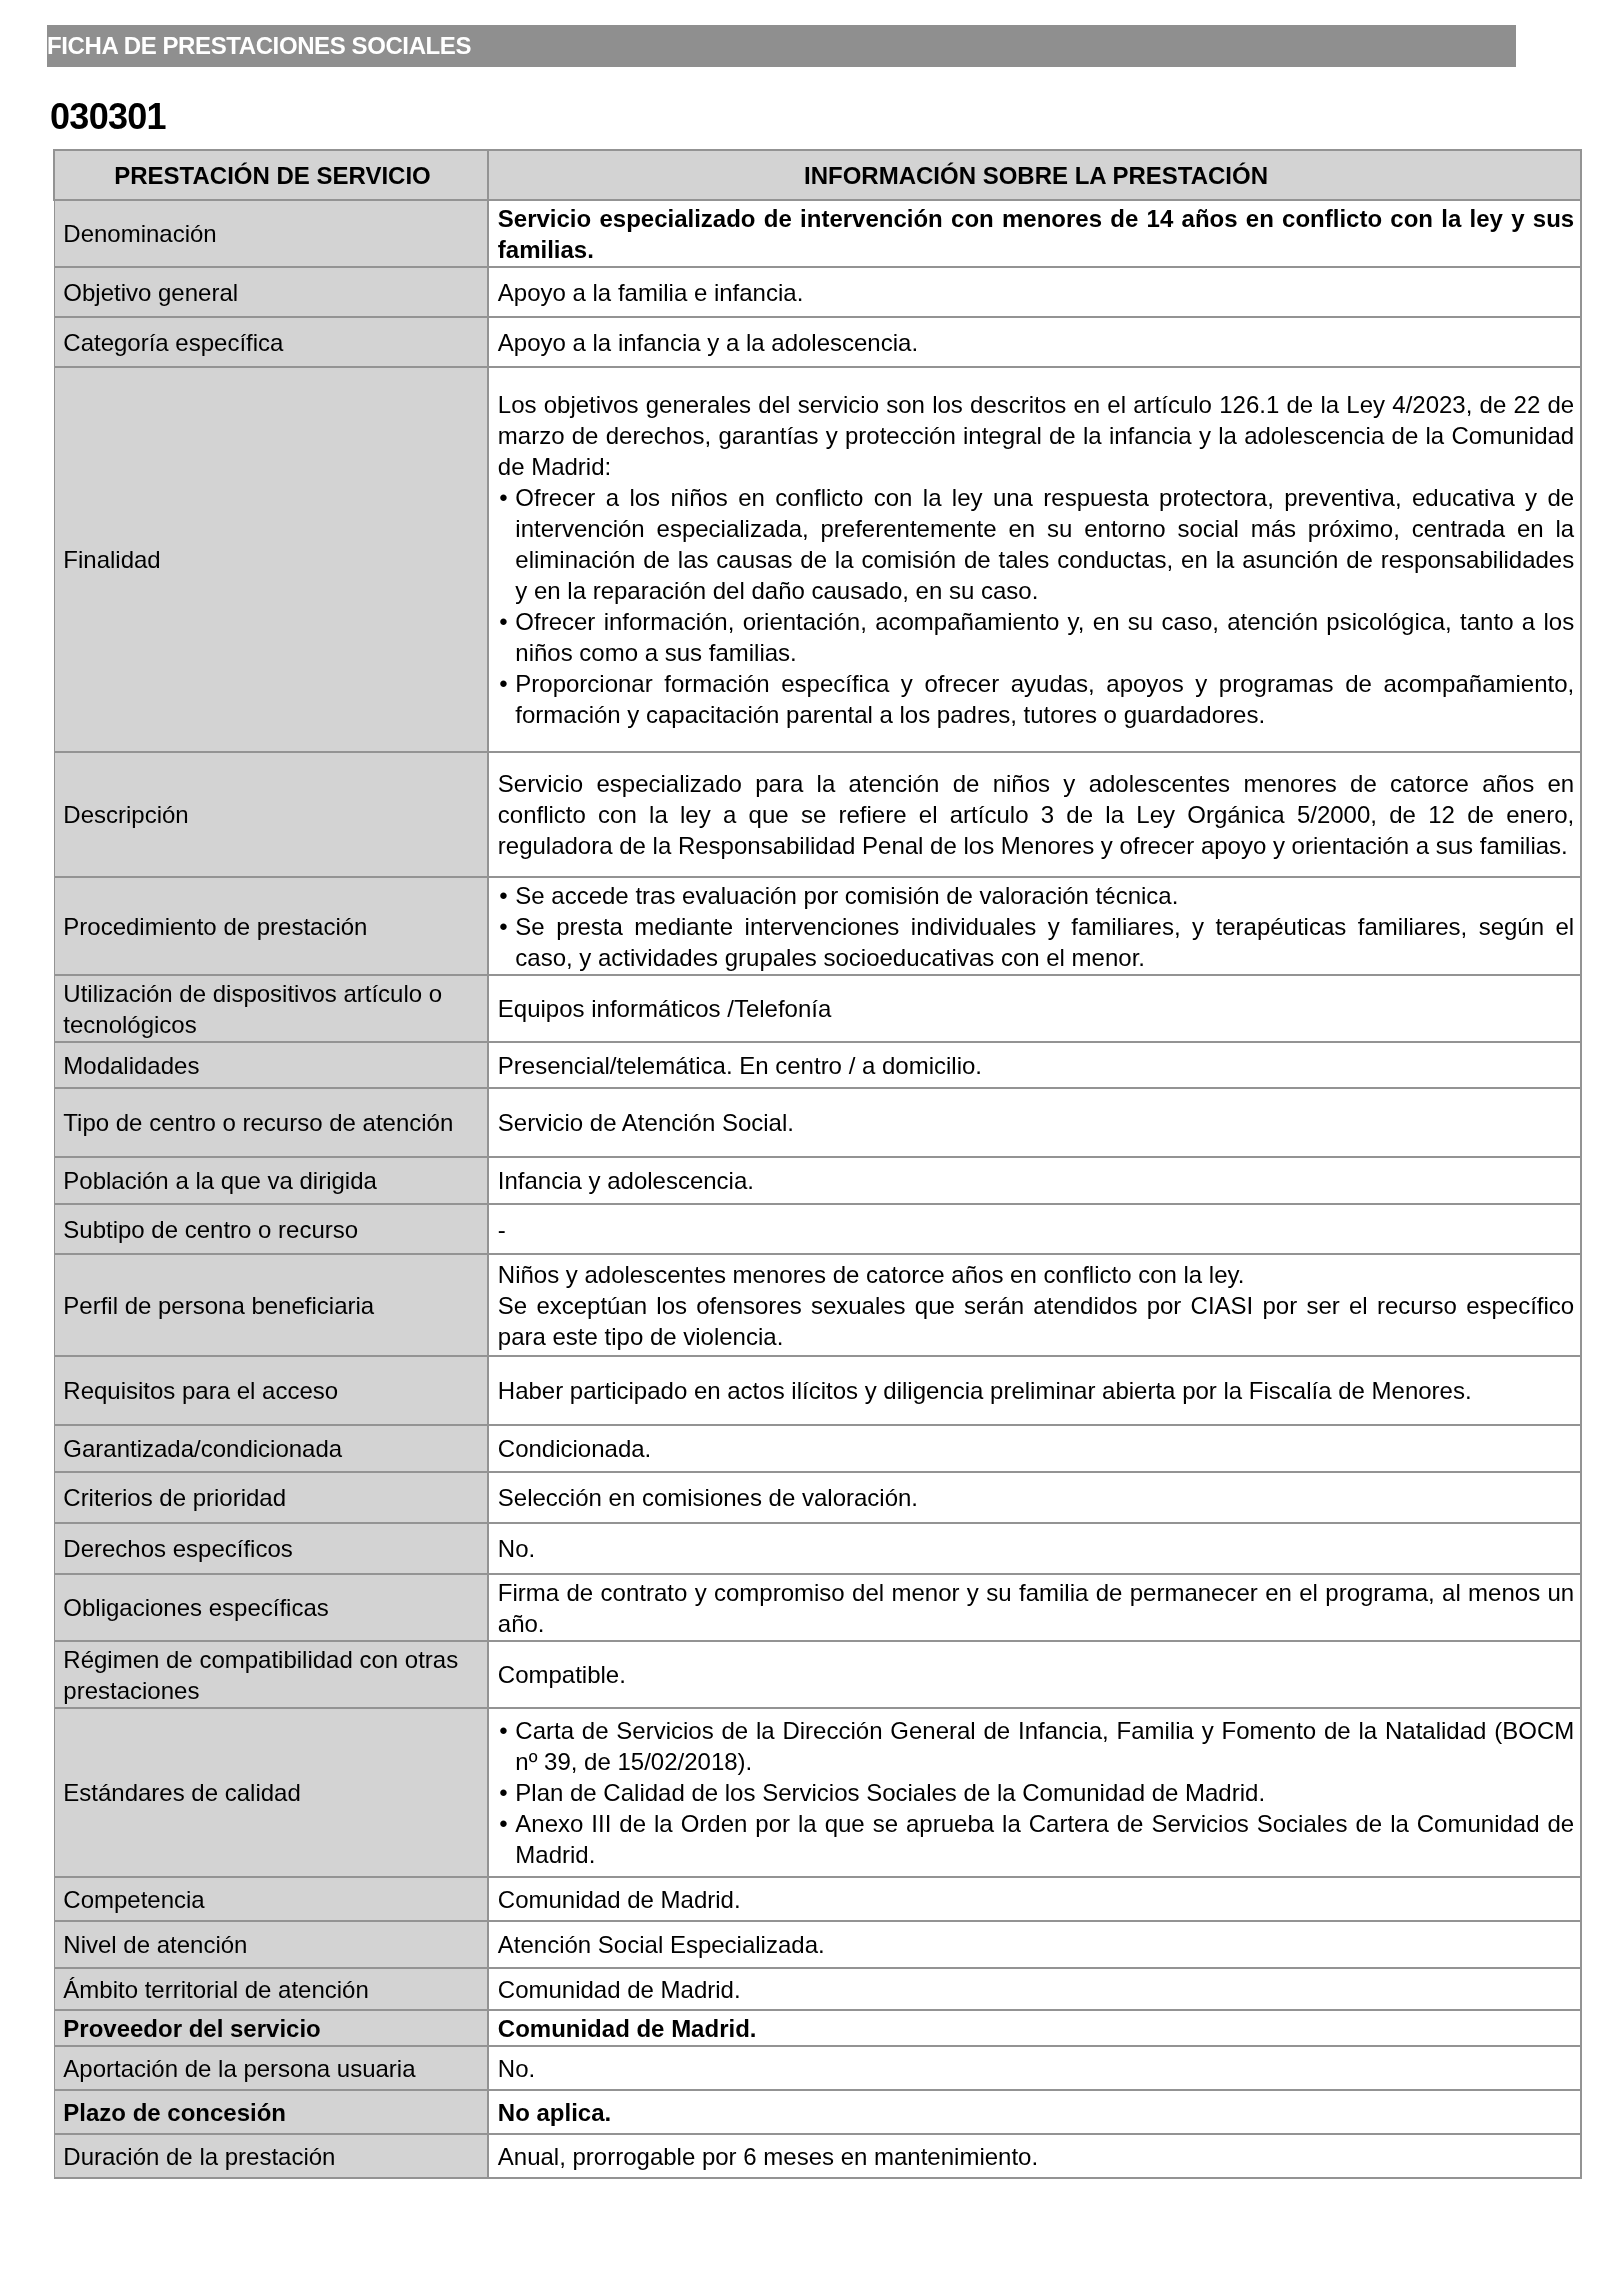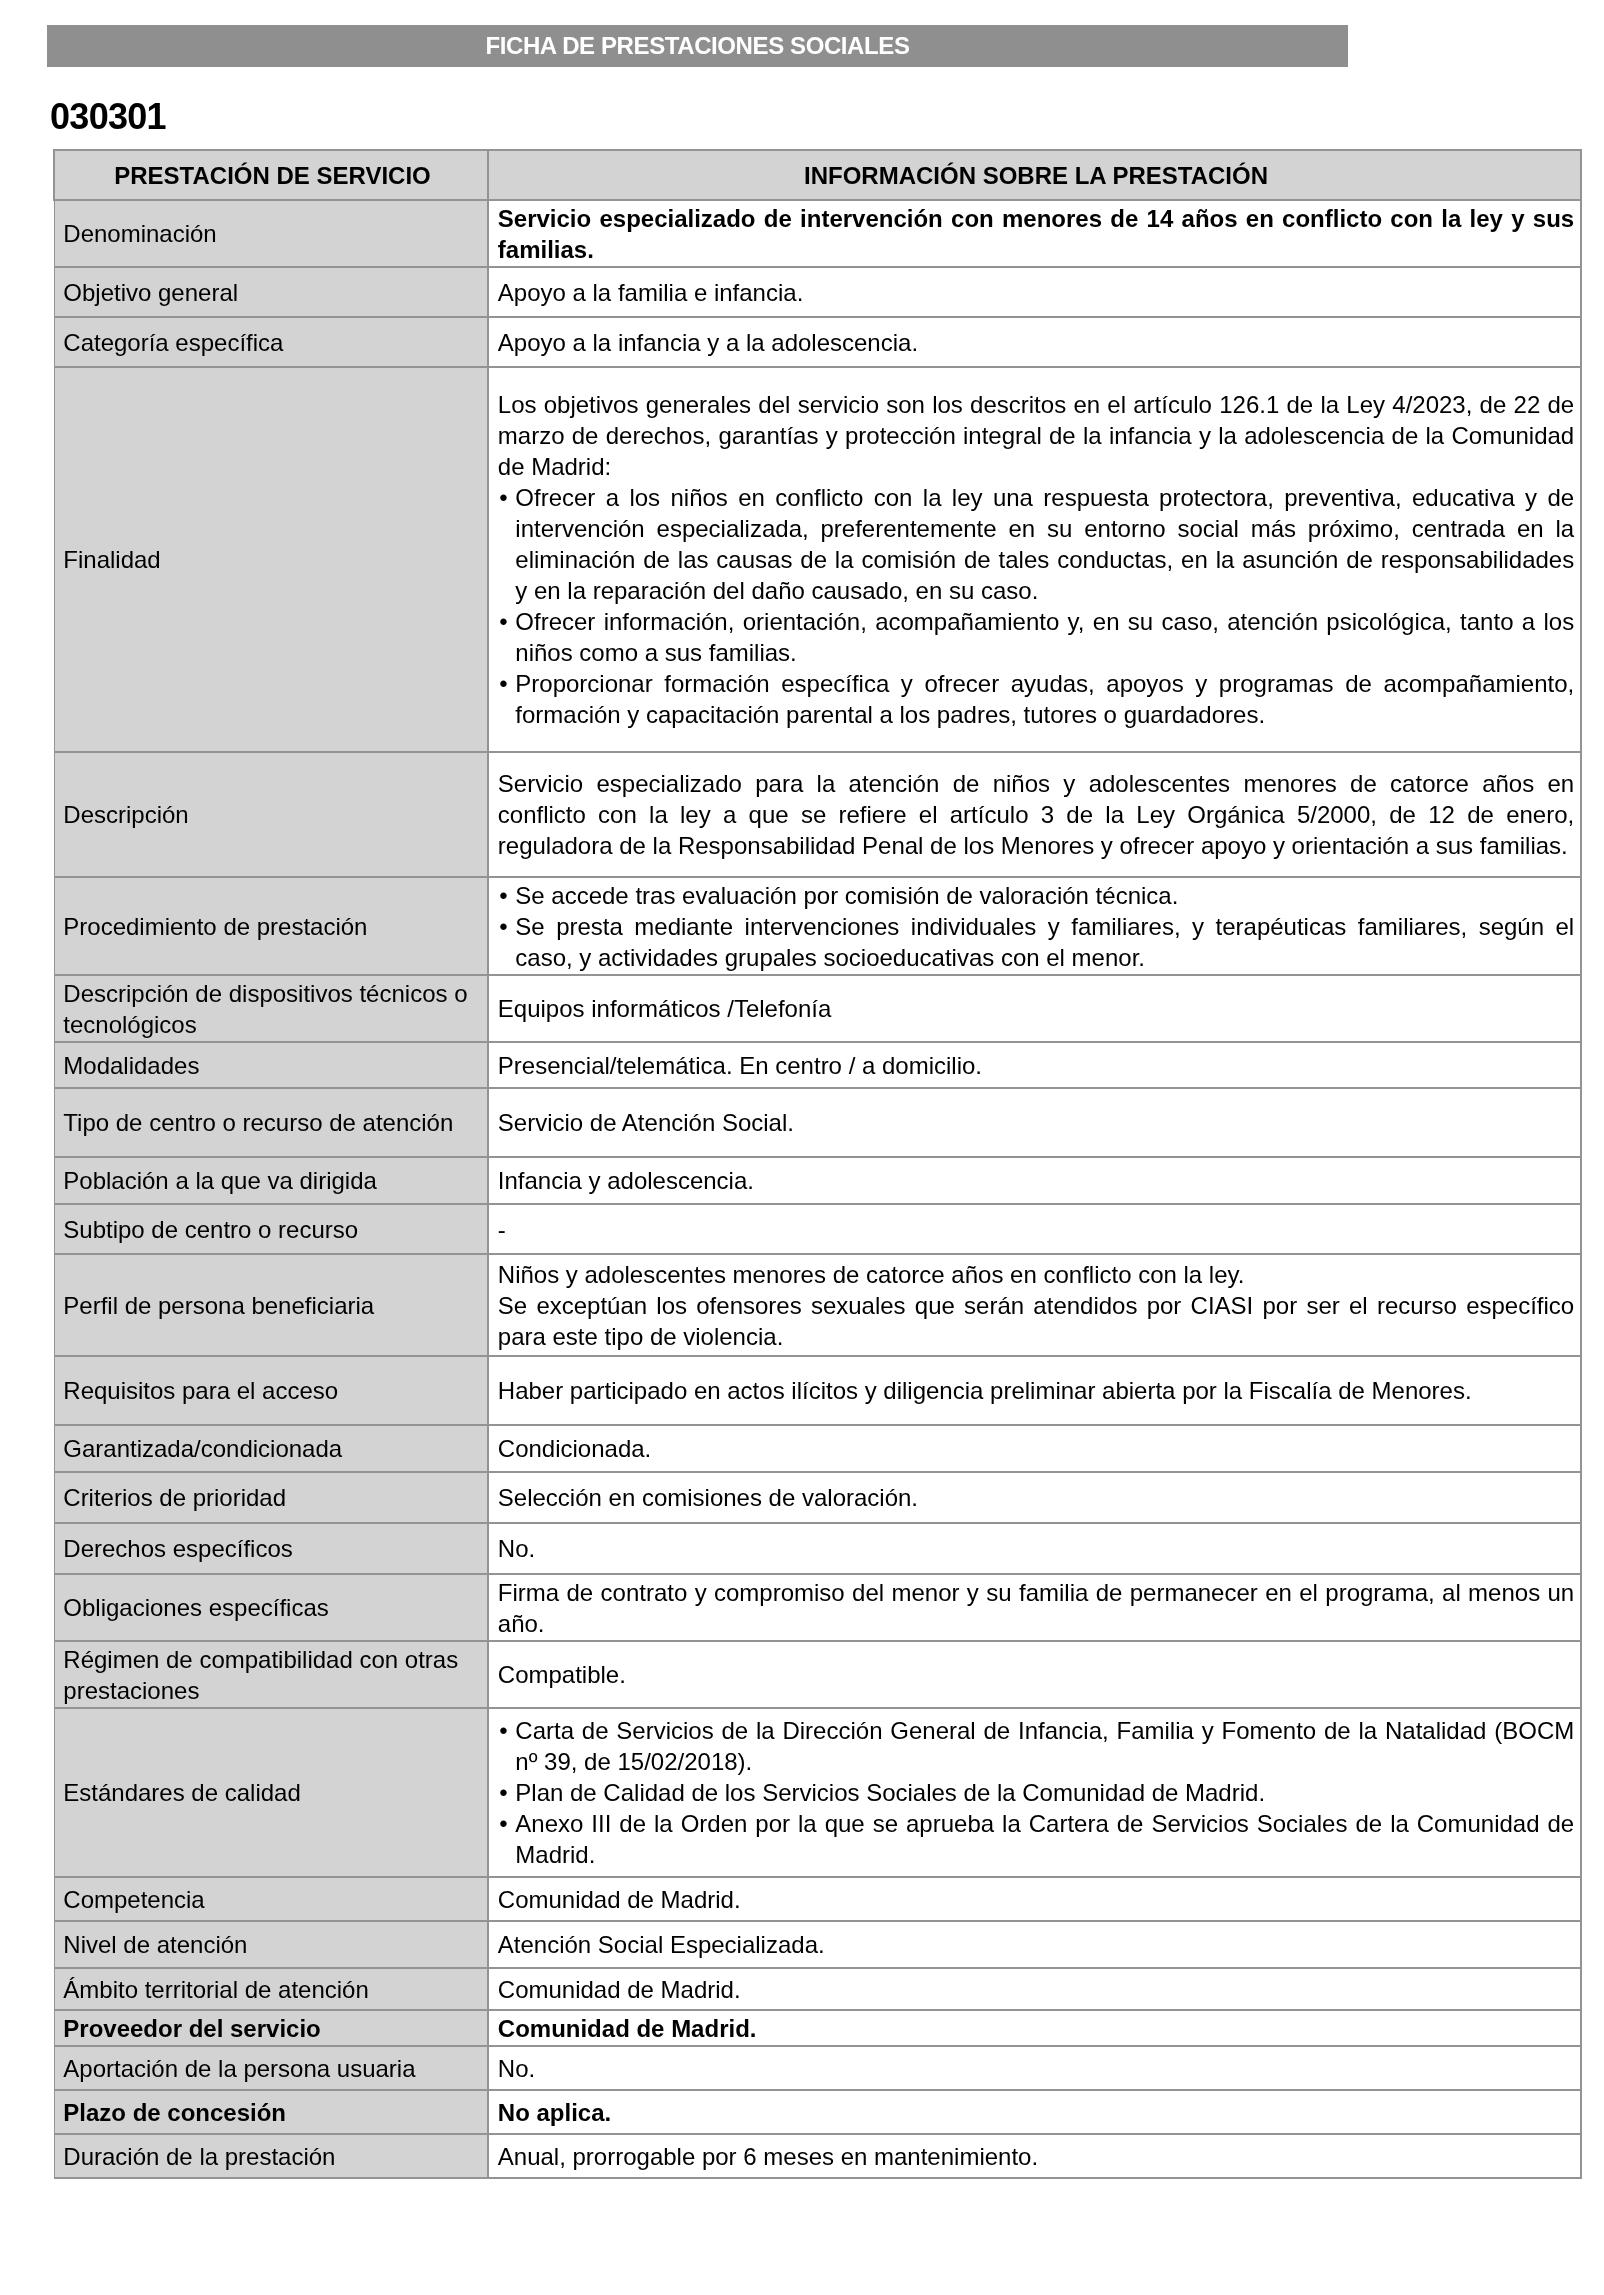--- a/index.html
+++ b/index.html
@@ -1,19 +1,19 @@
 <!DOCTYPE html>
 <html style="font-size:11.7px"><head>
 <meta charset="utf-8">
 <style>
   html, body { margin: 0; padding: 0; background: #ffffff; }
   body { width: 1604px; height: 2295px; position: relative; font-family: "Liberation Sans", sans-serif; color: #000; }
   .banner {
-    position: absolute; left: 47px; top: 25px; width: 1301px; height: 42px;
-    background: #8f8f8f; color: #fff; text-align: center;
+    position: absolute; left: 47px; top: 25px; width: 1469px; height: 42px;
+    background: #8f8f8f; color: #fff; 
     font-family: "Liberation Sans", sans-serif; font-weight: bold; font-size: 24px; line-height: 42px;
     letter-spacing: -0.4px;
   }
   .code {
     position: absolute; left: 50px; top: 95px; font-weight: bold; font-size: 36px; line-height: 44px;
     font-family: "Liberation Sans", sans-serif; letter-spacing: -0.7px;
   }
   table.ficha {
     position: absolute; left: 53px; top: 149px; width: 1527px;
     border-collapse: collapse; table-layout: fixed;
@@ -84,21 +84,21 @@
       <tr style="height: 95px;">
         <td class="label">Procedimiento de prestación</td>
         <td class="value">
           <ul class="bullets">
             <li><span class="dot">•</span><span>Se accede tras evaluación por comisión de valoración técnica.</span></li>
             <li><span class="dot">•</span><span>Se presta mediante intervenciones individuales y familiares, y terapéuticas familiares, según el caso, y actividades grupales socioeducativas con el menor.</span></li>
           </ul>
         </td>
       </tr>
       <tr style="height: 66px;">
-        <td class="label">Descripción de dispositivos técnicos o tecnológicos</td>
+        <td class="label">Utilización de dispositivos artículo o tecnológicos</td>
         <td class="value">Equipos informáticos /Telefonía</td>
       </tr>
       <tr style="height: 46px;">
         <td class="label">Modalidades</td>
         <td class="value">Presencial/telemática. En centro / a domicilio.</td>
       </tr>
       <tr style="height: 69px;">
         <td class="label">Tipo de centro o recurso de atención</td>
         <td class="value">Servicio de Atención Social.</td>
       </tr>

